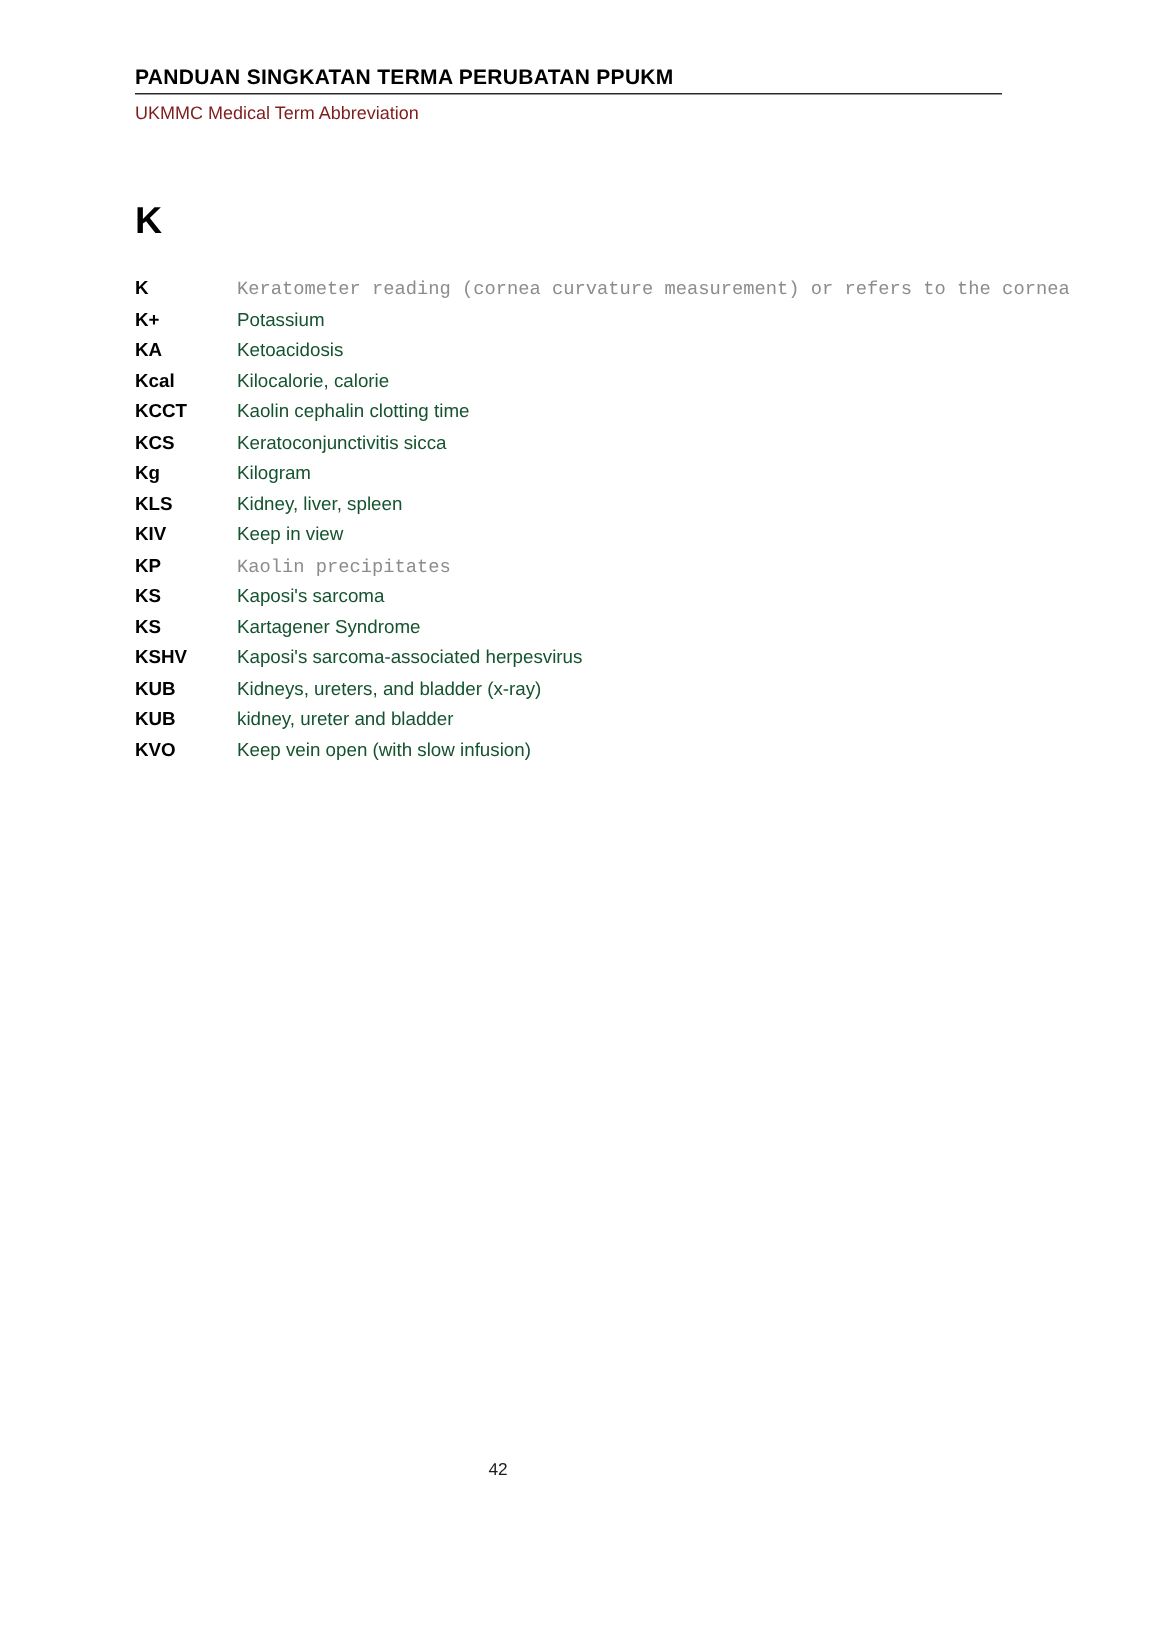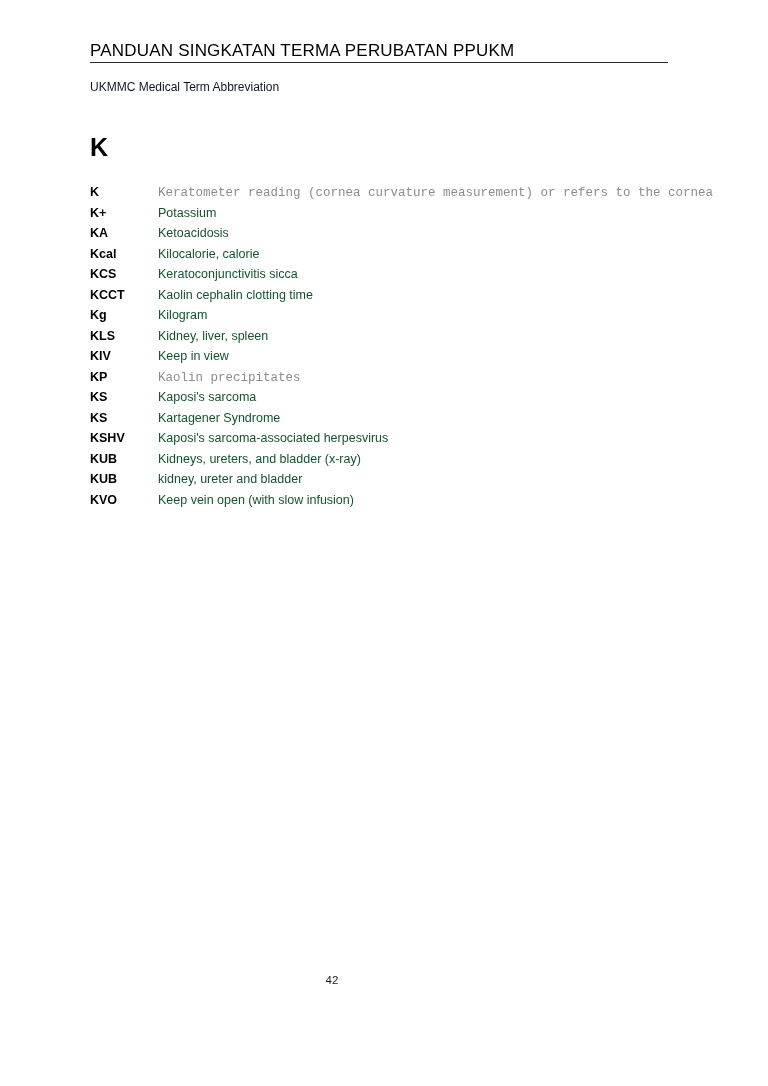--- a/index.html
+++ b/index.html
@@ -23,37 +23,37 @@
     height: 1086px;
     background: #ffffff;
   }
   .header {
     position: absolute;
     left: 90px;
     top: 44px;
     width: 578px;
   }
   .header-title {
-    font-size: 17px;
-    font-weight: normal;
+    font-size: 14px;
+    font-weight: bold;
     letter-spacing: 0.2px;
     color: #000000;
     line-height: 14px;
     white-space: nowrap;
   }
   .header-rule {
     border-top: 1px solid #2b2b2b;
     margin-top: 4px;
     width: 578px;
   }
   .header-sub {
     font-size: 12px;
-    color: #0f172a;
+    color: #7f1d1d;
     line-height: 16px;
-    margin-top: 16px;
+    margin-top: 4px;
     white-space: nowrap;
   }
   .letter-heading {
     position: absolute;
     left: 90px;
     top: 132px;
     font-size: 25px;
     font-weight: bold;
     line-height: 30px;
     color: #000000;
@@ -121,26 +121,26 @@
     </div>
     <div class="entry">
       <div class="abbr">KA</div>
       <div class="meaning">Ketoacidosis</div>
     </div>
     <div class="entry">
       <div class="abbr">Kcal</div>
       <div class="meaning">Kilocalorie, calorie</div>
     </div>
     <div class="entry">
+      <div class="abbr">KCCT</div>
+      <div class="meaning">Kaolin cephalin clotting time</div>
+    </div>
+    <div class="entry">
       <div class="abbr">KCS</div>
       <div class="meaning">Keratoconjunctivitis sicca</div>
-    </div>
-    <div class="entry">
-      <div class="abbr">KCCT</div>
-      <div class="meaning">Kaolin cephalin clotting time</div>
     </div>
     <div class="entry">
       <div class="abbr">Kg</div>
       <div class="meaning">Kilogram</div>
     </div>
     <div class="entry">
       <div class="abbr">KLS</div>
       <div class="meaning">Kidney, liver, spleen</div>
     </div>
     <div class="entry">

